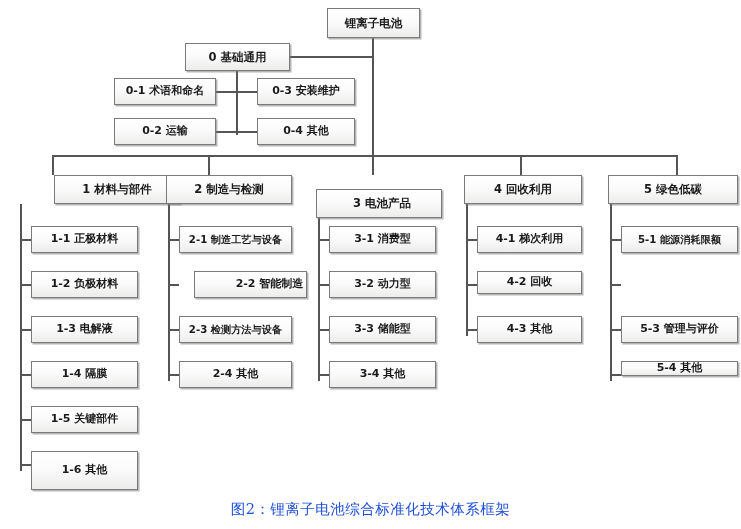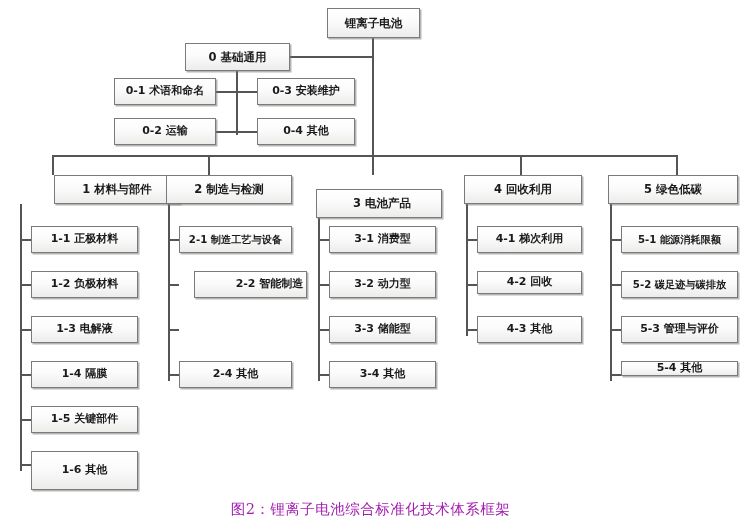--- a/index.html
+++ b/index.html
@@ -52,21 +52,21 @@
   .conn.h { height: 1.6px; }
   .conn.v { width: 1.6px; }
   #caption {
     position: absolute;
     left: 0;
     top: 500px;
     width: 741px;
     text-align: center;
     font-family: "DejaVu Serif", "Liberation Serif", serif;
     font-size: 14.5px;
-    color: #a21caf;
+    color: #1d4ed8;
     letter-spacing: 0.5px;
   }
 </style>
 </head>
 <body>
 
 <div id="diagram">
 
   <div class="node" id="node-root" style="left:327px; top:8px; width:93px; height:30px;">
     <span>锂离子电池</span>
@@ -153,20 +153,23 @@
   <div class="node tiny" style="left:179px; top:226px; width:113px; height:27px;">
     <span>2-1 制造工艺与设备</span>
   </div>
   <div class="conn h" style="left:168px; top:239px; width:11px;"></div>
 
   <div class="node small" style="left:194px; top:271px; width:113px; height:27px;padding-left:38px;">
     <span>2-2 智能制造</span>
   </div>
   <div class="conn h" style="left:168px; top:284px; width:11px;"></div>
 
+  <div class="node tiny" style="left:179px; top:316px; width:113px; height:27px;">
+    <span>2-3 检测方法与设备</span>
+  </div>
   <div class="conn h" style="left:168px; top:329px; width:11px;"></div>
 
   <div class="node small" style="left:179px; top:361px; width:113px; height:27px;">
     <span>2-4 其他</span>
   </div>
   <div class="conn h" style="left:168px; top:374px; width:11px;"></div>
 
   <div class="node" style="left:316px; top:189px; width:126px; height:29px;padding-left:6px;">
     <span>3 电池产品</span>
   </div>
@@ -215,23 +218,20 @@
   <div class="node" style="left:608px; top:175px; width:130px; height:29px;">
     <span>5 绿色低碳</span>
   </div>
   <div class="conn v" style="left:610px; top:204px; height:177px;"></div>
 
   <div class="node tiny" style="left:621px; top:226px; width:117px; height:27px;">
     <span>5-1 能源消耗限额</span>
   </div>
   <div class="conn h" style="left:610px; top:239px; width:11px;"></div>
 
-  <div class="node tiny" style="left:621px; top:271px; width:117px; height:27px;">
-    <span>5-2 碳足迹与碳排放</span>
-  </div>
   <div class="conn h" style="left:610px; top:284px; width:11px;"></div>
 
   <div class="node small" style="left:621px; top:316px; width:117px; height:27px;">
     <span>5-3 管理与评价</span>
   </div>
   <div class="conn h" style="left:610px; top:329px; width:11px;"></div>
 
   <div class="node small" style="left:621px; top:361px; width:117px; height:15px;">
     <span>5-4 其他</span>
   </div>

